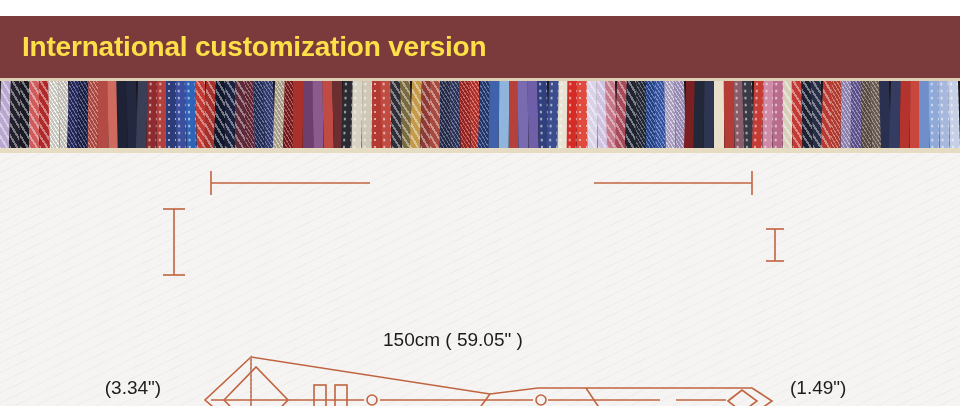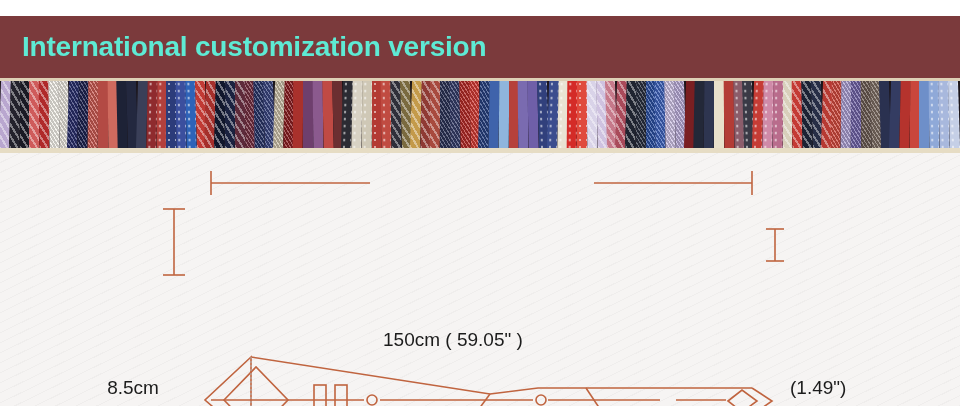--- a/index.html
+++ b/index.html
@@ -16,21 +16,21 @@
   .brand-plate{
     margin-left:64px;
     width:152px;height:36px;background:#0b0708;
     display:flex;align-items:center;justify-content:center;
   }
   .brand-text{
     color:#9c3236;font-family:"Liberation Serif",serif;font-weight:700;
     font-size:23px;letter-spacing:1px;
   }
   .header-title{
-    margin-left:22px;color:#5eead4;font-size:28px;font-weight:700;
+    margin-left:22px;color:#fde047;font-size:28px;font-weight:700;
     letter-spacing:-0.2px;font-family:"Liberation Sans",sans-serif;
   }
 
   
   .photo-strip{
     position:absolute;left:0;top:78px;width:960px;height:75px;
     background:#1b1418;overflow:hidden;
     border-top:3px solid #ddd0b6;border-bottom:5px solid #e6dcc4;
     box-sizing:border-box;
   }
@@ -257,21 +257,20 @@
 
         <g stroke="#b0b0b0" stroke-width="1" stroke-dasharray="2 2">
           <line x1="251" y1="204" x2="251" y2="288"></line>
         </g>
       </g>
     </svg>
 
     <div class="lbl lbl-top">150cm ( 59.05" )</div>
 
     <div class="lbl lbl-left">
-      <div>8.5cm</div>
       <div>(3.34")</div>
     </div>
 
     <div class="lbl lbl-right">
       <div>(1.49")</div>
     </div>
 
   </div>
 
   <div class="bottom-pad"></div>

